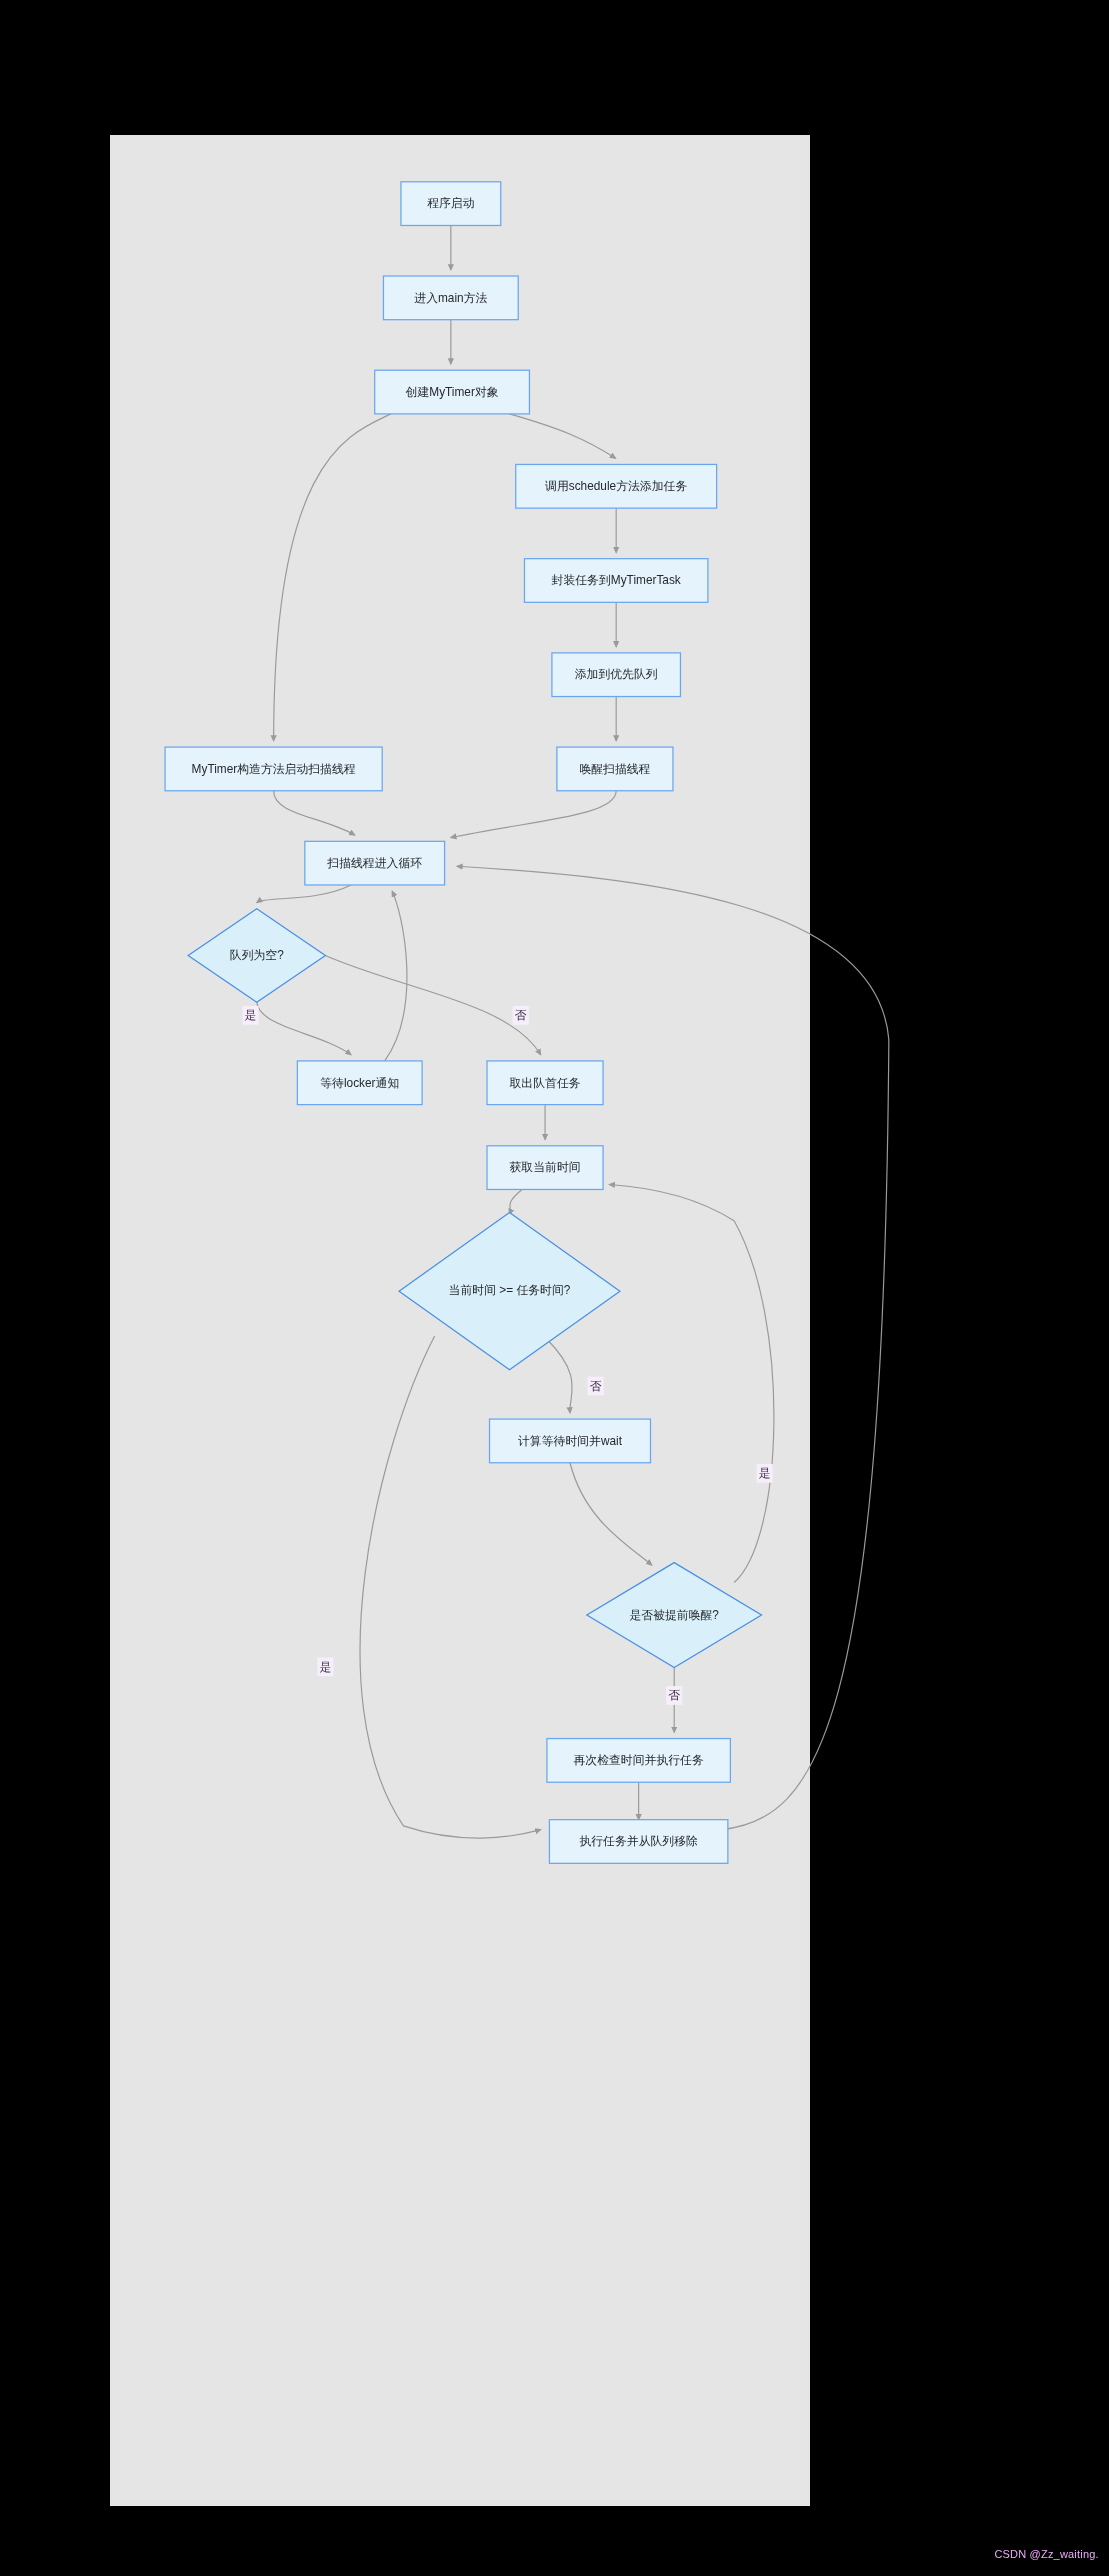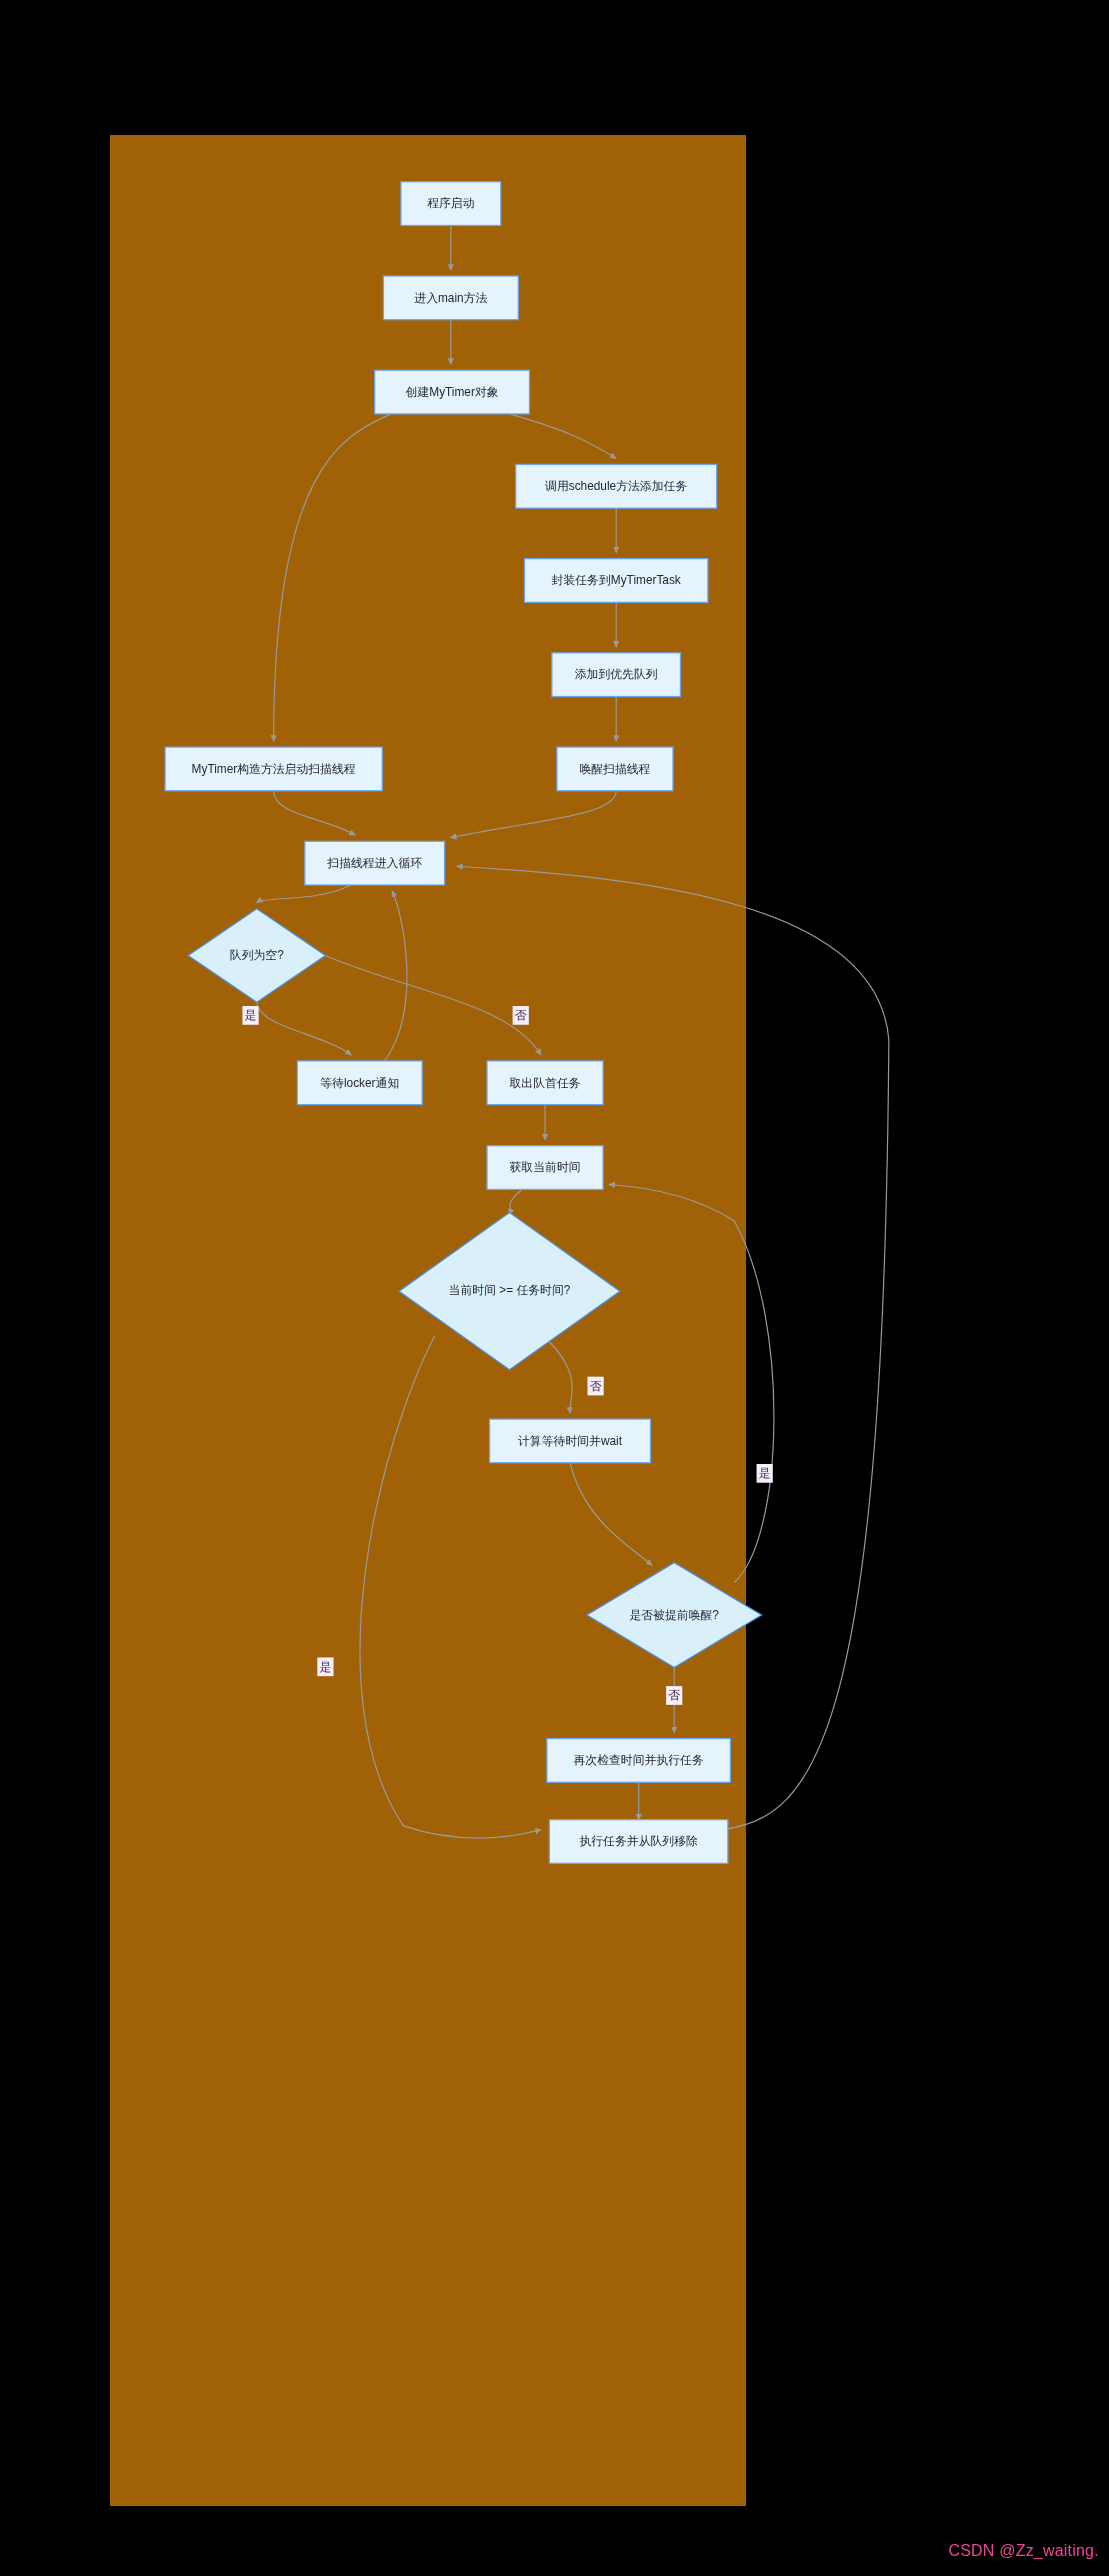--- a/index.html
+++ b/index.html
@@ -11,23 +11,23 @@
     width: 1110px;
     height: 2576px;
     position: relative;
     font-family: "Liberation Sans", "DejaVu Sans", sans-serif;
     overflow: hidden;
   }
   #canvas {
     position: absolute;
     left: 110px;
     top: 135px;
-    width: 636px;
+    width: 700px;
     height: 1123px;
-    background: #a16207;
+    background: #e5e5e5;
   }
   #diagram-svg {
     position: absolute;
     left: 0;
     top: 0;
     width: 784px;
     height: 2371px;
     display: block;
   }
   #canvas {
@@ -62,23 +62,23 @@
     font-family: "Liberation Sans", "DejaVu Sans", sans-serif;
     font-size: 19px;
     fill: #3b2a44;
     text-anchor: middle;
     dominant-baseline: middle;
   }
   #watermark {
     position: absolute;
     right: 11.2px;
     bottom: 16px;
-    color: #ec4899;
-    font-family: "Liberation Sans", "DejaVu Sans", sans-serif;
-    font-size: 16px;
+    color: #f0abfc;
+    font-family: "Liberation Sans", "DejaVu Sans", sans-serif;
+    font-size: 11px;
     letter-spacing: 0.2px;
     white-space: nowrap;
   }
 </style>
 </head>
 <body>
 
 <div id="canvas">
   <svg id="diagram-svg" viewBox="0 0 1256 3800">
     <defs>

